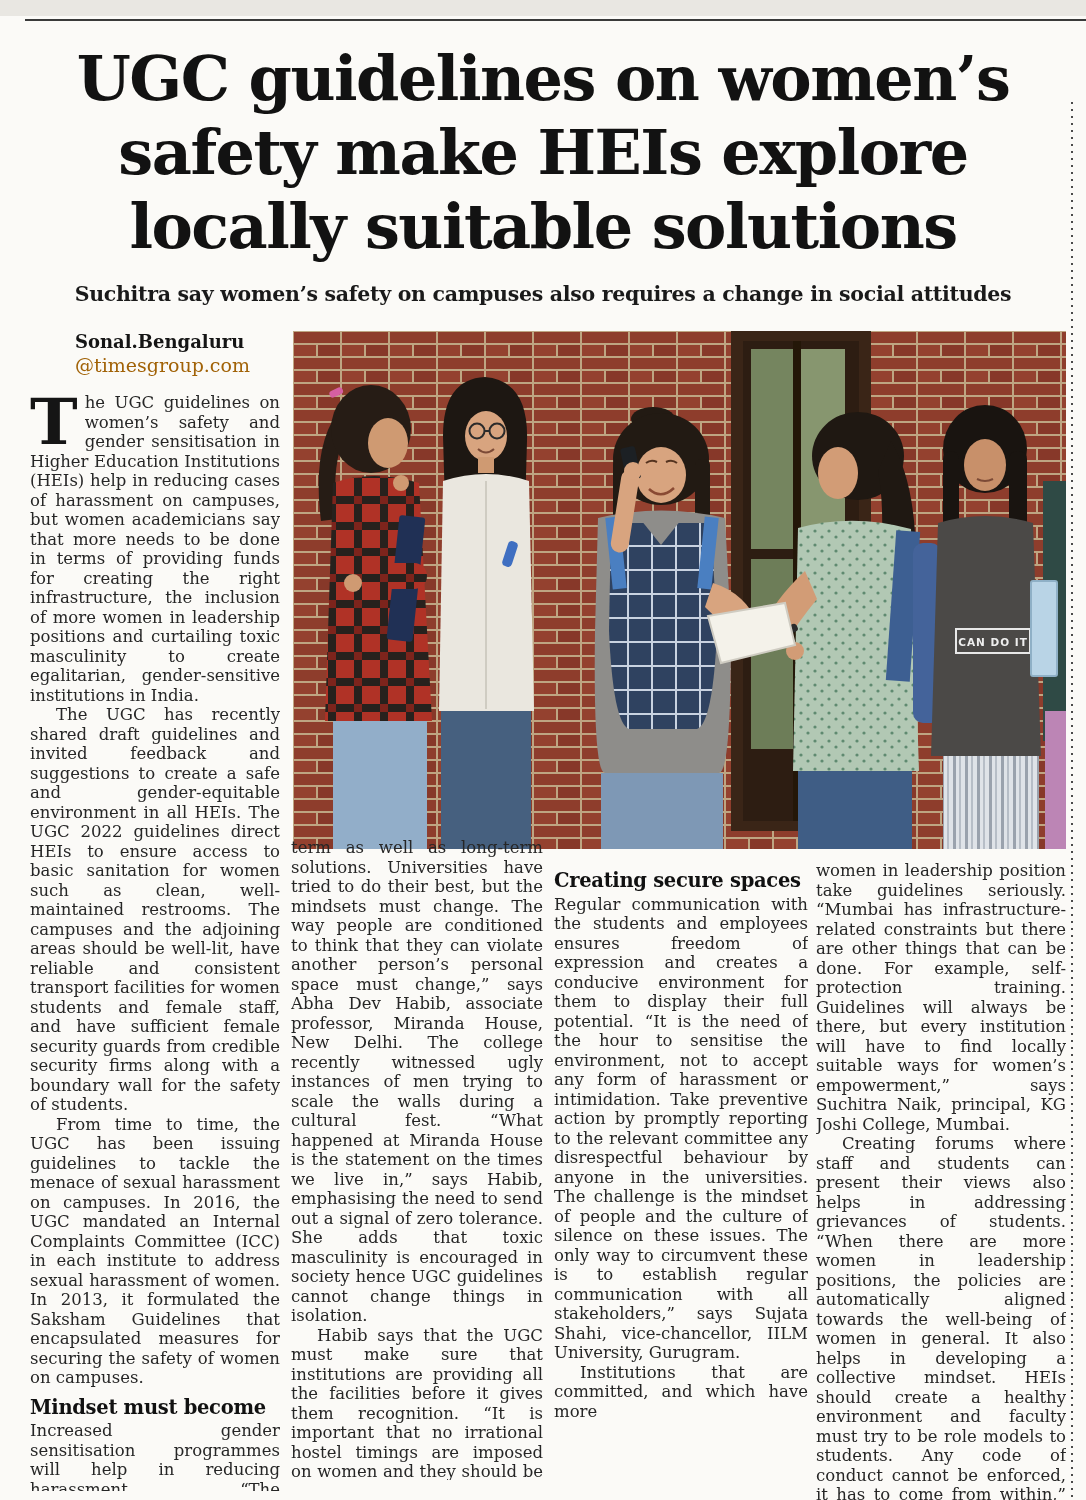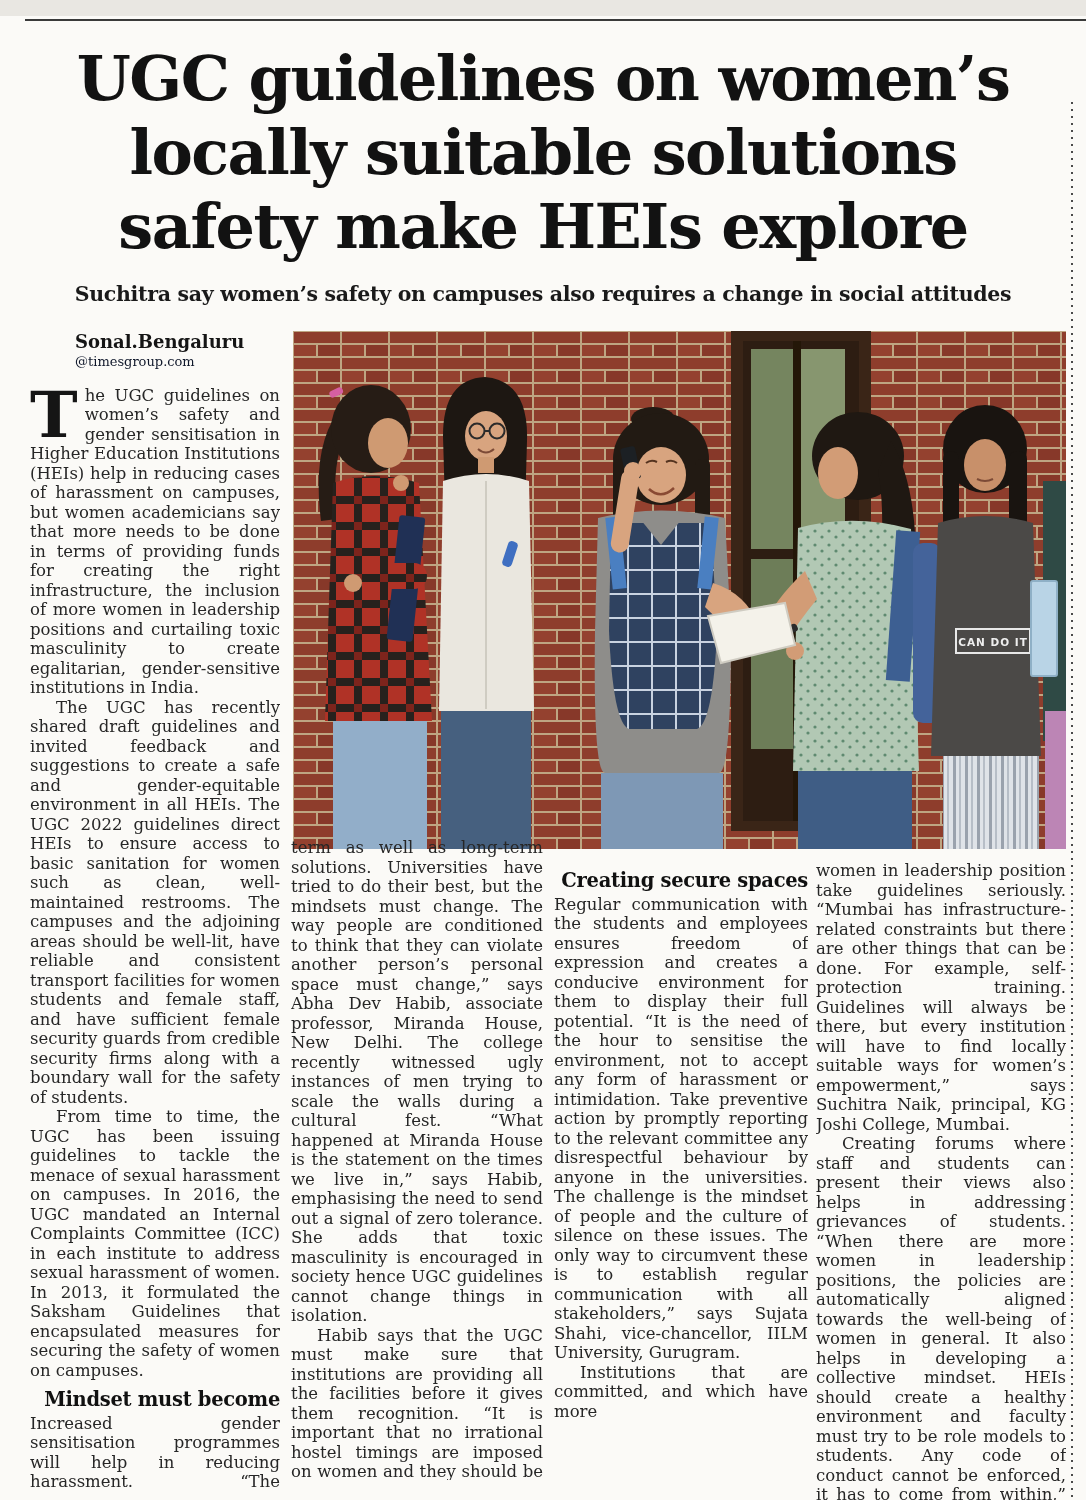--- a/index.html
+++ b/index.html
@@ -29,47 +29,47 @@
   .subhead{
     position:absolute;left:38px;top:266px;width:1010px;
     font-size:20.5px;font-weight:bold;letter-spacing:-0.3px;text-align:center;color:#1a1a1a;
   }
   .col{
     position:absolute;font-size:16.5px;line-height:19.5px;text-align:justify;
     color:#262626;
   }
   .col p{margin:0;text-indent:26px;}
   .col p.noindent{text-indent:0;}
-  .sechead{font-size:19.5px;font-weight:bold;letter-spacing:-0.3px;margin:10px 0 4px 0;color:#111;text-align:right;}
+  .sechead{font-size:19.5px;font-weight:bold;letter-spacing:-0.3px;margin:10px 0 4px 0;color:#111;text-align:left;}
   .col1{left:30px;top:315px;width:250px;height:1160px;overflow:hidden;}
   .col2{left:291px;top:822px;width:252px;height:642px;overflow:hidden;}
   .col3{left:554px;top:845px;width:254px;height:642px;overflow:hidden;}
   .col4{left:816px;top:845px;width:250px;height:642px;overflow:hidden;}
   .byline{margin:0 0 16px 45px;text-align:left;line-height:1.25;}
   .byline-name{font-weight:bold;font-size:18px;color:#151515;}
-  .byline-handle{font-size:13px;color:#0f172a;}
+  .byline-handle{font-size:19px;color:#a16207;}
   .dropcap{
     float:left;font-size:64px;line-height:52px;font-weight:bold;
     padding:3px 7px 0 0;color:#151515;
   }
   .photo{position:absolute;left:293px;top:315px;width:773px;height:619px;}
   .photo svg{display:block;}
 </style>
 </head>
 <body>
 
 <div class="page">
 
   <div class="top-rule"></div>
   <div class="right-dots"></div>
 
   <div class="headline">
     <div>UGC guidelines on women’s</div>
+    <div>safety make HEIs explore</div>
     <div>locally suitable solutions</div>
-    <div>safety make HEIs explore</div>
   </div>
 
   <div class="subhead">Suchitra say women’s safety on campuses also requires a change in social attitudes</div>
 
   <div class="photo">
     <svg viewBox="0 0 773 518" width="773" height="518" preserveAspectRatio="none">
       <defs>
         <pattern id="brick" width="48" height="26" patternUnits="userSpaceOnUse">
           <rect width="48" height="26" fill="#c9b48e"></rect>
           <rect x="1" y="1" width="46" height="11" fill="#93402e"></rect>

